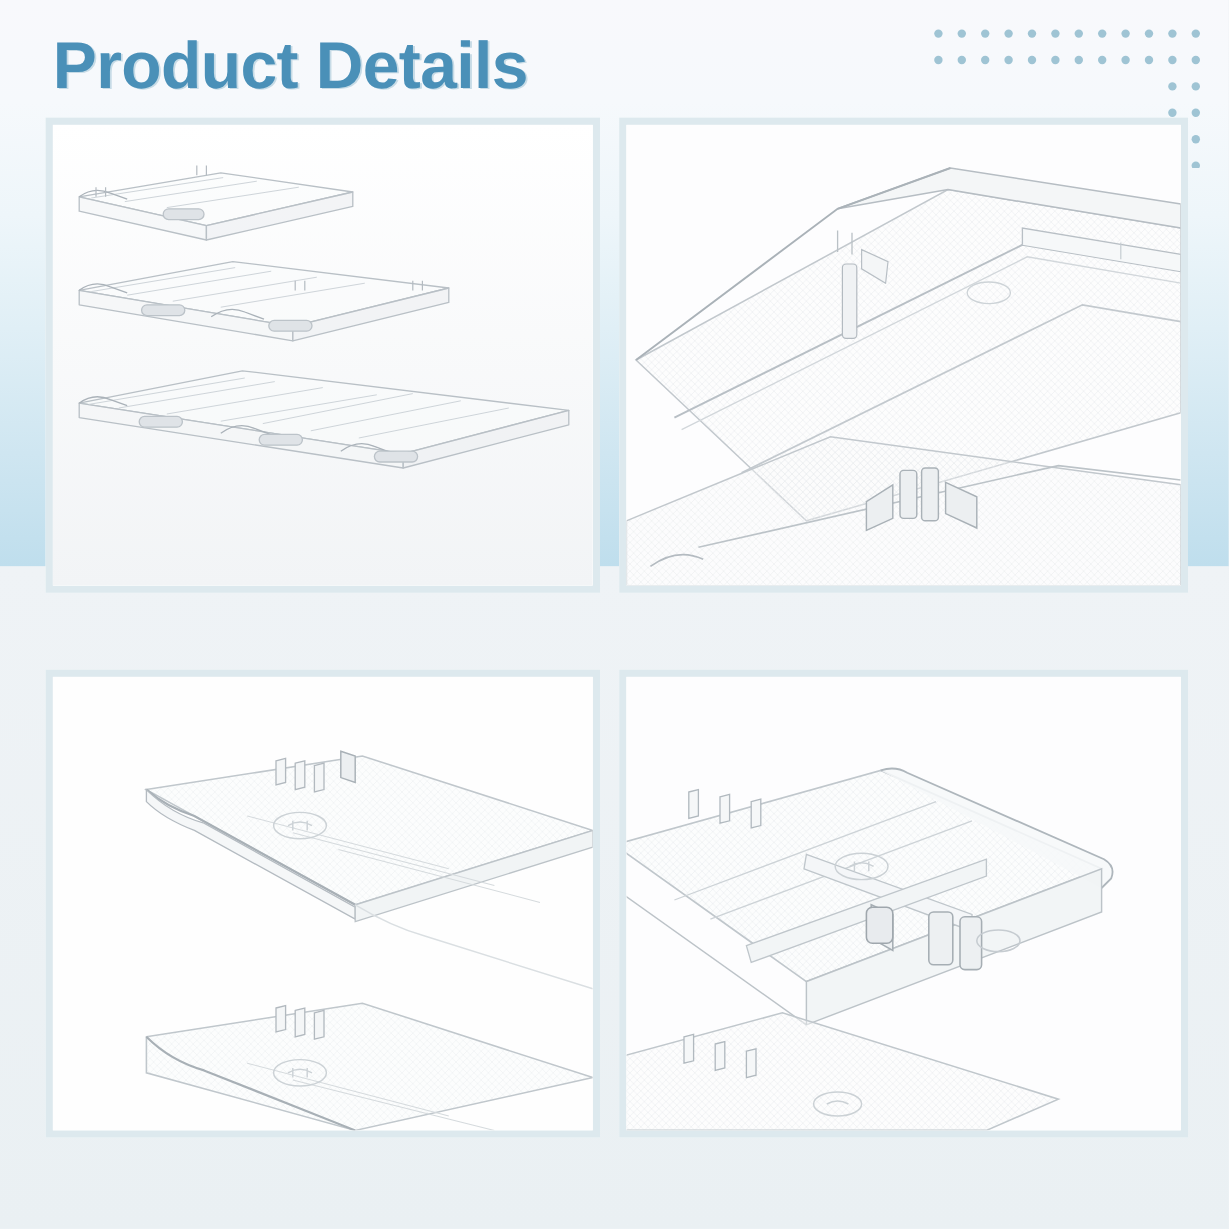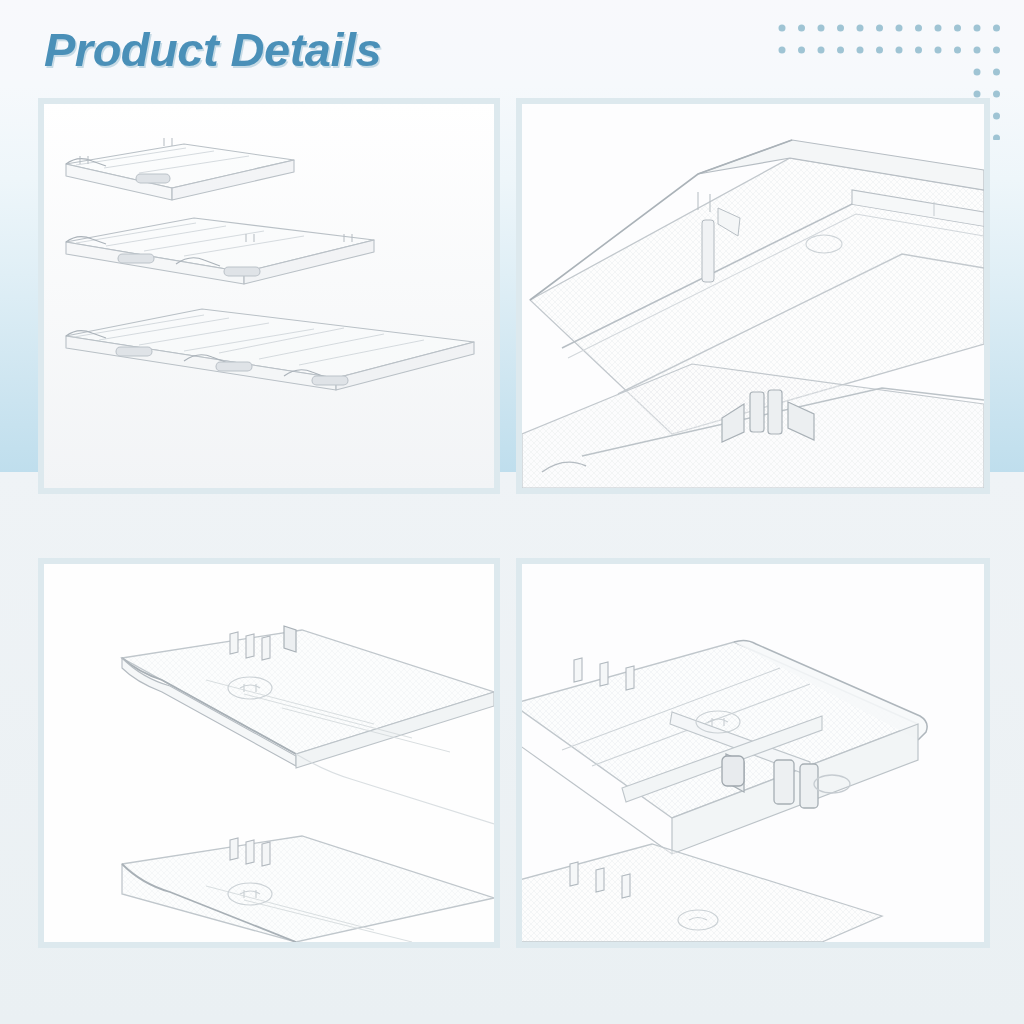--- a/index.html
+++ b/index.html
@@ -21,26 +21,25 @@
     position:absolute; left:0; top:472px; width:1024px; height:552px;
     background: linear-gradient(to bottom, #eff3f6 0%, #eaf0f3 100%);
   }
 
   
   #dot-grid { position:absolute; top:0; left:0; width:1024px; height:140px; }
 
   
   #title {
     position:absolute; left:44px; top:22px;
-    font-size:47px; font-weight:bold;
+    font-size:55px; font-weight:bold;
     letter-spacing:-0.5px;
     color:#4a90b8;
     text-shadow: 1.5px 1.5px 0 rgba(120,170,195,.38);
     white-space:nowrap;
-    font-style:italic;
   }
 
   
   #cards { position:absolute; left:0; top:0; width:1024px; height:1024px; }
 
   .card { position:absolute; }
 
   .frame {
     position:absolute; left:0; top:0;
     border:6px solid #dde9ee;

